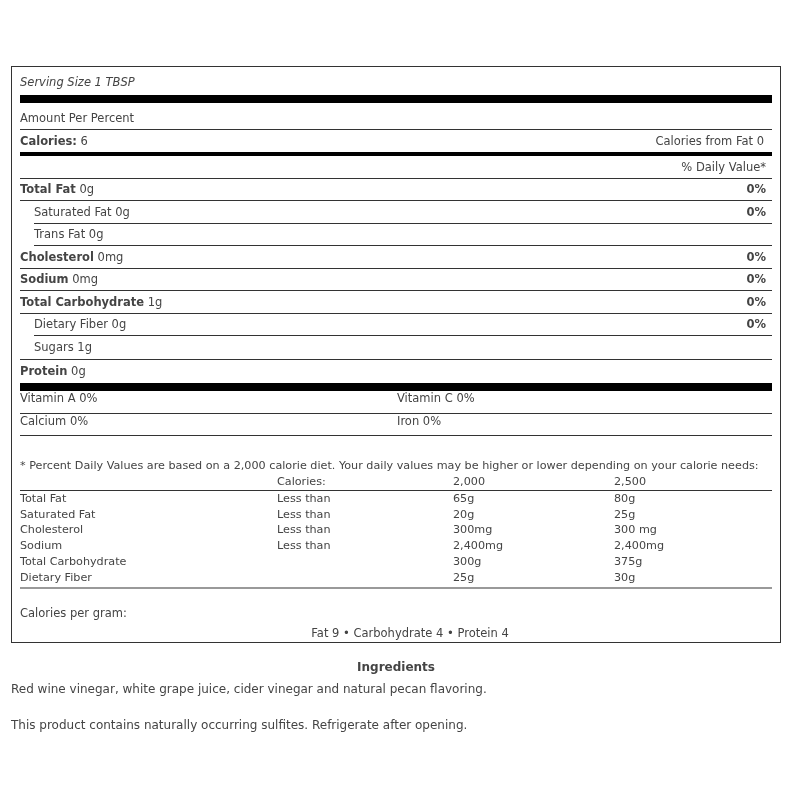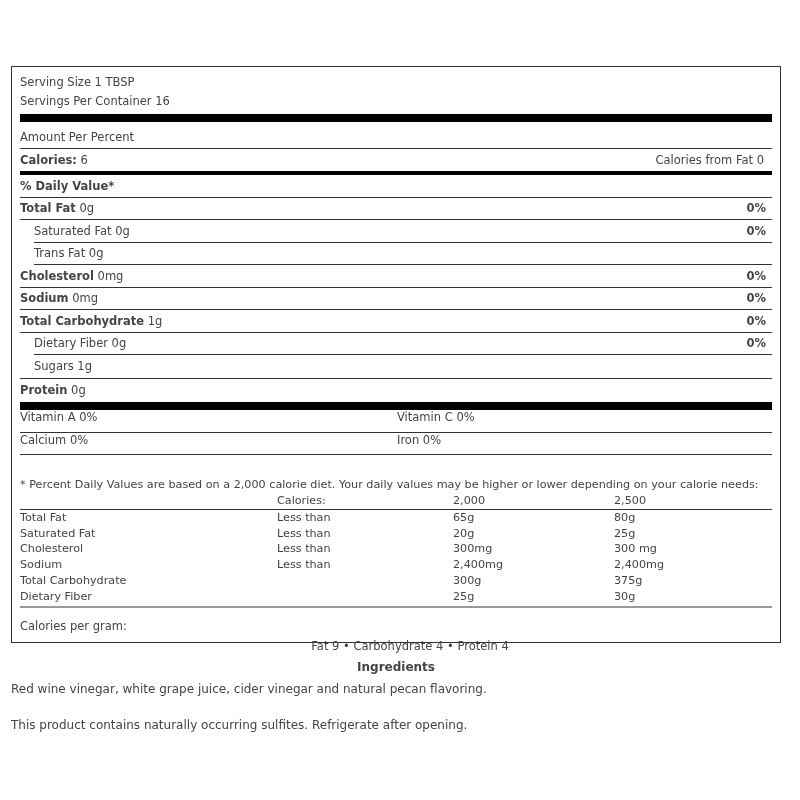--- a/index.html
+++ b/index.html
@@ -2,54 +2,53 @@
 <html><head>
 <meta charset="utf-8">
 <style>
   * { box-sizing: border-box; margin: 0; padding: 0; }
   html, body { width: 800px; height: 800px; background: #ffffff; overflow: hidden; }
   body { font-family: "DejaVu Sans", sans-serif; color: #444444; font-size: 11.5px; position: relative; }
   .label {
     position: absolute; left: 11px; top: 66px; width: 770px; height: 577px;
     border: 1.5px solid #333333; padding: 6px 8px 0 8px;
   }
-  .line { height: 19px; line-height: 19px; white-space: nowrap; }
+  .line { height: 19px; line-height: 19px; white-space: nowrap; font-style: italic; }
   .bar-thick { height: 8px; background: #000; margin: 3px 0 4px 0; }
   .bar-med { height: 4px; background: #000; margin: 0; }
   .row { display: flex; justify-content: space-between; align-items: center; height: 22.5px; border-bottom: 1.5px solid #333; white-space: nowrap; }
   .row .name b { font-weight: bold; }
   .row .pct { font-weight: bold; margin-right: 6px; }
   .row.indent { margin-left: 14px; }
   .row.noborder { border-bottom: none; }
-  .hdr-dv { font-weight: bold; }
+  .hdr-dv { justify-content: flex-end; font-weight: normal; }
   .hdr-dv span { margin-right: 6px; }
   .vit-row { display: flex; height: 22.5px; align-items: flex-start; border-bottom: 1.5px solid #333; }
   .vit-row .c1 { width: 377px; }
   .footnote { padding-top: 6px; line-height: 16px; white-space: nowrap; font-size: 11.2px; margin-top: 16px; }
   table.ref { border-collapse: collapse; width: 100%; font-size: 11.2px; }
   table.ref td { padding: 0; height: 15.8px; line-height: 15.8px; white-space: nowrap; }
   table.ref tr.head td { border-bottom: 1.5px solid #333; height: 16px; }
   table.ref tr.last td { border-bottom: 2px solid #999; padding-bottom: 1px; }
   table.ref td.c0 { width: 257px; }
   table.ref td.c1 { width: 176px; }
   table.ref td.c2 { width: 161px; }
   .ind { padding-left: 14px; }
-  .cpg { line-height: 16px; margin-top: 10px; }
+  .cpg { line-height: 16px; margin-top: 16px; }
   .cpg-detail { text-align: center; line-height: 16px; margin-top: 4px; padding-left: 28px; }
   .ingredients { position: absolute; left: 11px; top: 658px; width: 770px; font-size: 12px; }
   .ingredients h3 { font-size: 12px; font-weight: bold; line-height: 18px; text-align: center; }
   .ingredients p { line-height: 18px; margin-top: 4px; }
   .ingredients p.note { margin-top: 18px; }
 </style>
 </head>
 <body>
 
 <div class="label">
   <div class="line">Serving Size 1 TBSP</div>
-  <div class="line">Servings Per Container 16</div>
   <div class="bar-thick"></div>
 
   <div class="row">
     <span>Amount Per Percent</span>
   </div>
   <div class="row noborder">
     <span class="name"><b>Calories:</b><span> 6</span></span>
     <span style="margin-right:8px">Calories from Fat 0</span>
   </div>
   <div class="bar-med"></div>

